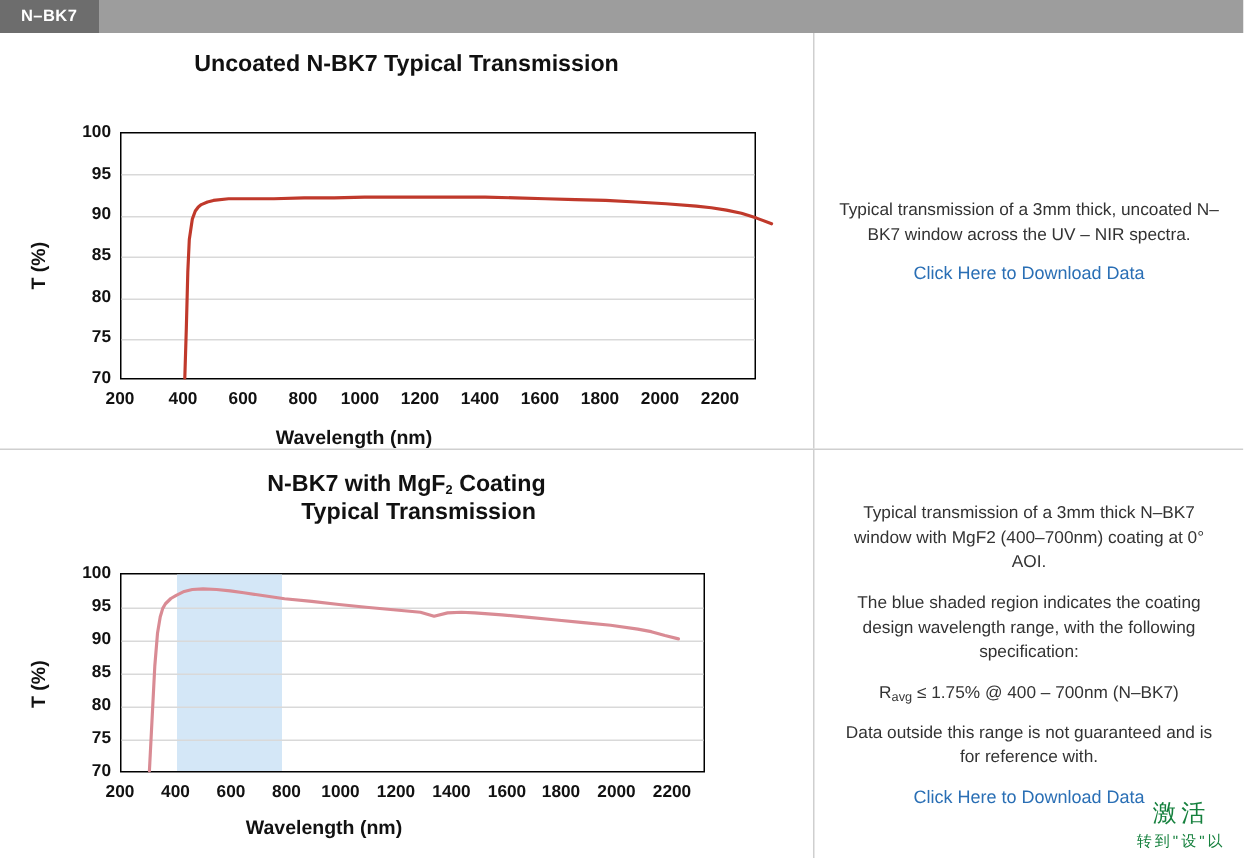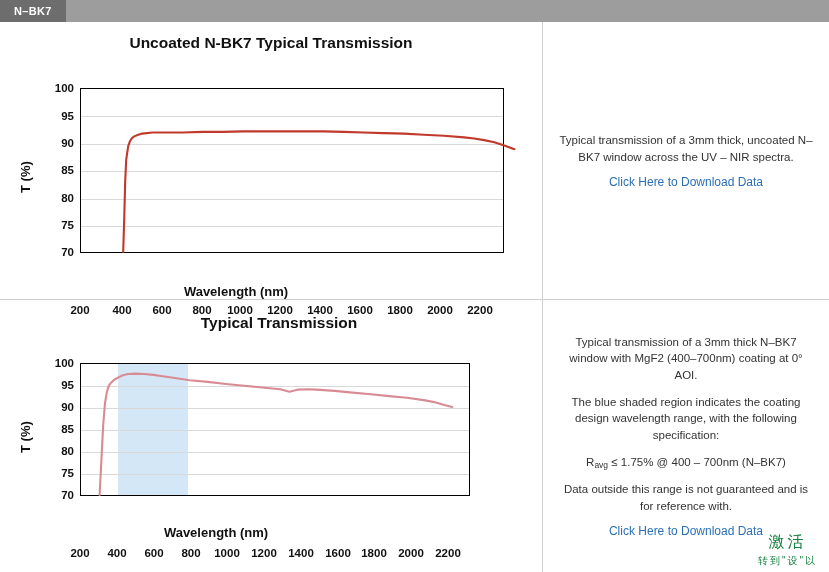--- a/index.html
+++ b/index.html
@@ -126,21 +126,20 @@
     color: #111;
     width: 34px;
   }
   .xlab {
     position: absolute;
     text-align: center;
     font-size: 11.5px;
     font-weight: bold;
     color: #111;
     width: 44px;
-    margin-top: 44px;
   }
   .axis-title-y {
     position: absolute;
     font-size: 13px;
     font-weight: bold;
     color: #111;
     transform: rotate(-90deg);
     transform-origin: left top;
     white-space: nowrap;
   }
@@ -228,20 +227,21 @@
       <div class="cell-text">
         <p>Typical transmission of a 3mm thick, uncoated N–BK7 window across the UV – NIR spectra.</p>
         <a class="dl-link" href="#">Click Here to Download Data</a>
       </div>
     </div>
 
     <div class="row row-bot">
 
       <div class="cell-chart">
         <div class="chart-title" style="padding-top:14px;">
+          <span>N-BK7 with MgF<span class="sub">2</span> Coating</span>
           <span class="t2">Typical Transmission</span>
         </div>
 
         <div class="plot-wrap">
 
           <div class="plot-box" style="left:80px; top:30px; width:390px; height:133px;">
             <div class="band" style="left:37px; width:70px;"></div>
             <div class="gridline" style="top:22px;"></div>
             <div class="gridline" style="top:44px;"></div>
             <div class="gridline" style="top:66px;"></div>

